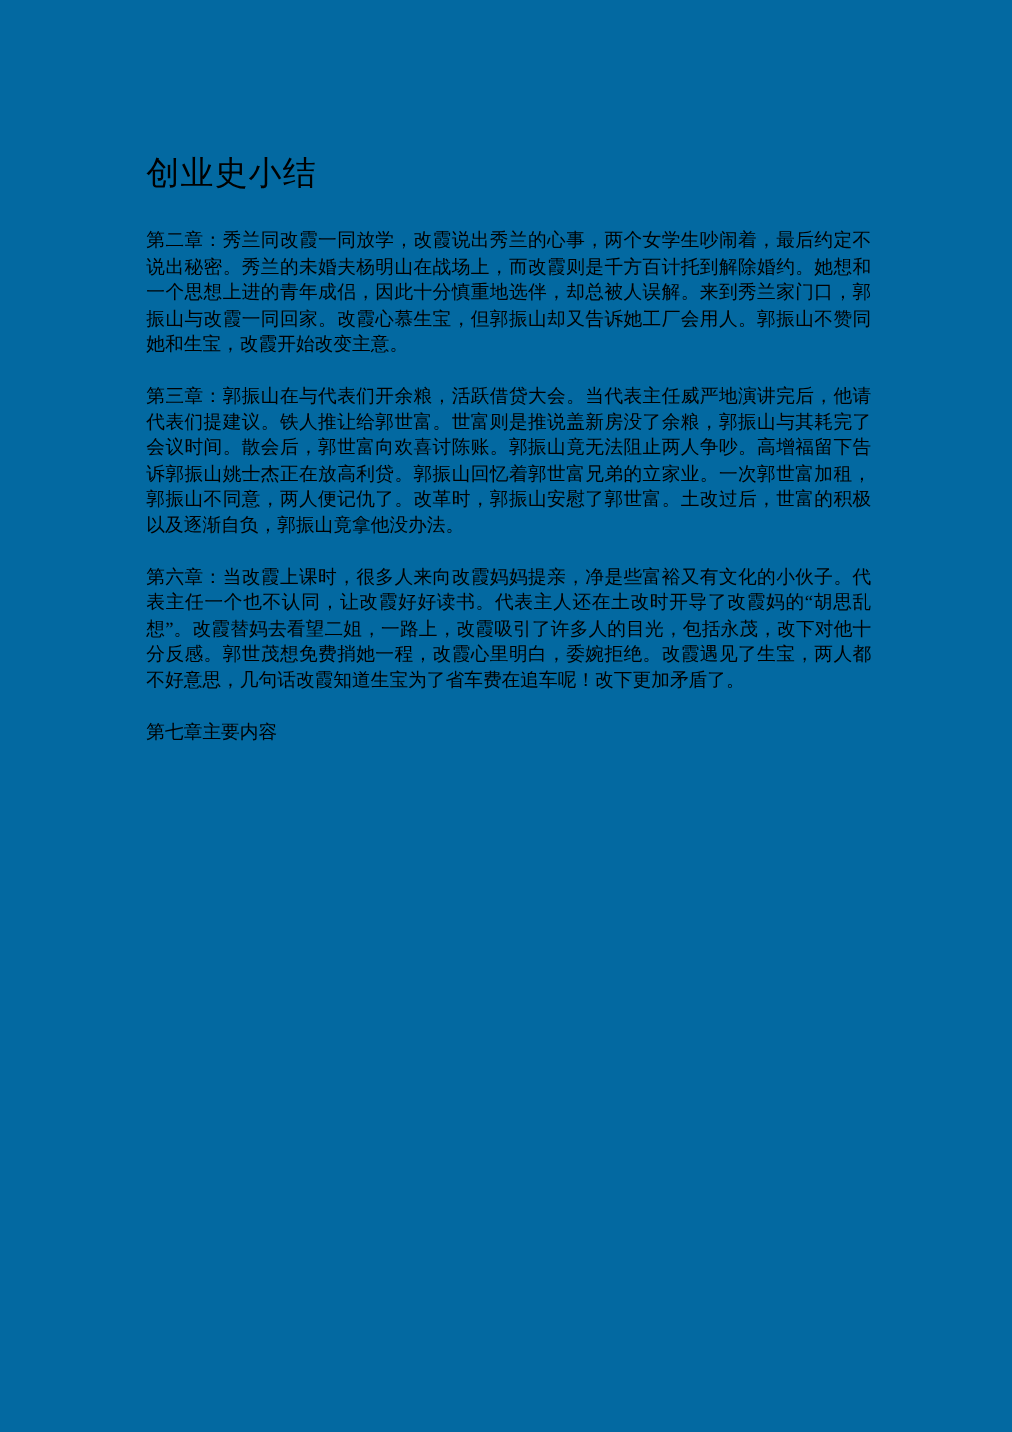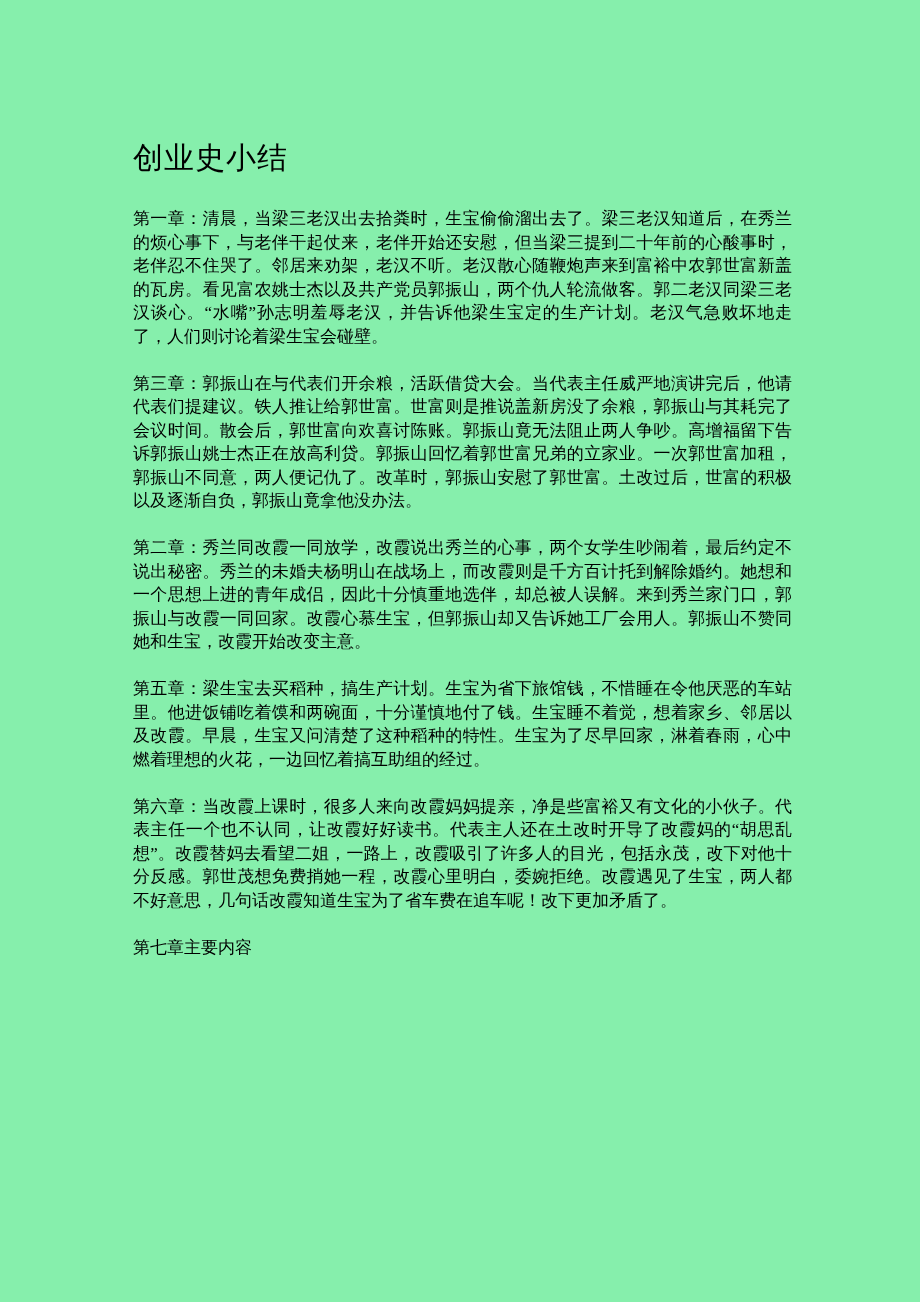--- a/index.html
+++ b/index.html
@@ -5,21 +5,21 @@
   * { box-sizing: border-box; }
   html, body {
     margin: 0;
     padding: 0;
     background: #ffffff;
   }
   .page {
     position: relative;
     width: 920px;
     height: 1302px;
-    background: #86efac;
+    background: #0369a1;
     overflow: hidden;
     font-family: "Liberation Serif", "DejaVu Serif", serif;
     color: #000000;
   }
   .content {
     padding: 140px 128px 0 133px;
   }
   .doc-title {
     font-size: 30px;
     font-weight: 400;
@@ -39,27 +39,25 @@
     margin-bottom: 0;
   }
 </style>
 </head>
 <body>
 
 <div class="page">
   <div class="content">
     <h1 class="doc-title">创业史小结</h1>
 
-    <p class="para">第一章：清晨，当梁三老汉出去拾粪时，生宝偷偷溜出去了。梁三老汉知道后，在秀兰的烦心事下，与老伴干起仗来，老伴开始还安慰，但当梁三提到二十年前的心酸事时，老伴忍不住哭了。邻居来劝架，老汉不听。老汉散心随鞭炮声来到富裕中农郭世富新盖的瓦房。看见富农姚士杰以及共产党员郭振山，两个仇人轮流做客。郭二老汉同梁三老汉谈心。“水嘴”孙志明羞辱老汉，并告诉他梁生宝定的生产计划。老汉气急败坏地走了，人们则讨论着梁生宝会碰壁。</p>
+
+    <p class="para">第二章：秀兰同改霞一同放学，改霞说出秀兰的心事，两个女学生吵闹着，最后约定不说出秘密。秀兰的未婚夫杨明山在战场上，而改霞则是千方百计托到解除婚约。她想和一个思想上进的青年成侣，因此十分慎重地选伴，却总被人误解。来到秀兰家门口，郭振山与改霞一同回家。改霞心慕生宝，但郭振山却又告诉她工厂会用人。郭振山不赞同她和生宝，改霞开始改变主意。</p>
 
     <p class="para">第三章：郭振山在与代表们开余粮，活跃借贷大会。当代表主任威严地演讲完后，他请代表们提建议。铁人推让给郭世富。世富则是推说盖新房没了余粮，郭振山与其耗完了会议时间。散会后，郭世富向欢喜讨陈账。郭振山竟无法阻止两人争吵。高增福留下告诉郭振山姚士杰正在放高利贷。郭振山回忆着郭世富兄弟的立家业。一次郭世富加租，郭振山不同意，两人便记仇了。改革时，郭振山安慰了郭世富。土改过后，世富的积极以及逐渐自负，郭振山竟拿他没办法。</p>
 
-    <p class="para">第二章：秀兰同改霞一同放学，改霞说出秀兰的心事，两个女学生吵闹着，最后约定不说出秘密。秀兰的未婚夫杨明山在战场上，而改霞则是千方百计托到解除婚约。她想和一个思想上进的青年成侣，因此十分慎重地选伴，却总被人误解。来到秀兰家门口，郭振山与改霞一同回家。改霞心慕生宝，但郭振山却又告诉她工厂会用人。郭振山不赞同她和生宝，改霞开始改变主意。</p>
 
-
-    <p class="para">第五章：梁生宝去买稻种，搞生产计划。生宝为省下旅馆钱，不惜睡在令他厌恶的车站里。他进饭铺吃着馍和两碗面，十分谨慎地付了钱。生宝睡不着觉，想着家乡、邻居以及改霞。早晨，生宝又问清楚了这种稻种的特性。生宝为了尽早回家，淋着春雨，心中燃着理想的火花，一边回忆着搞互助组的经过。</p>
 
     <p class="para">第六章：当改霞上课时，很多人来向改霞妈妈提亲，净是些富裕又有文化的小伙子。代表主任一个也不认同，让改霞好好读书。代表主人还在土改时开导了改霞妈的“胡思乱想”。改霞替妈去看望二姐，一路上，改霞吸引了许多人的目光，包括永茂，改下对他十分反感。郭世茂想免费捎她一程，改霞心里明白，委婉拒绝。改霞遇见了生宝，两人都不好意思，几句话改霞知道生宝为了省车费在追车呢！改下更加矛盾了。</p>
 
     <p class="para tight">第七章主要内容</p>
 
   </div>
 </div>
 
 </body></html>

